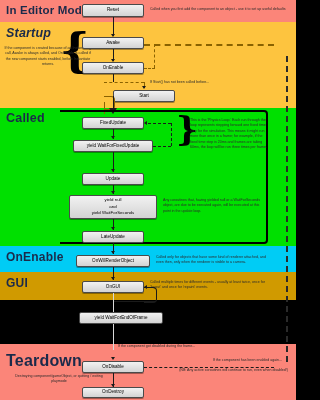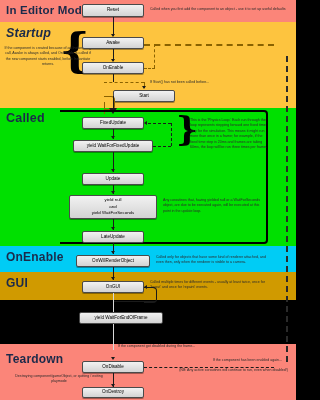--- a/index.html
+++ b/index.html
@@ -17,21 +17,21 @@
   #band-black   {top:300px;height:44px; background:#000;}
   #band-teardown{top:344px;height:56px; background:#fb8579;}
 
   
   .sect{position:absolute;font-weight:bold;color:#1b2a4a;letter-spacing:.2px;}
   #h-editor  {left:6px; top:4px;  font-size:11.5px;}
   #h-startup {left:6px; top:26px; font-size:12.5px;font-style:italic;}
   #h-updates {left:6px; top:111px;font-size:12.5px;}
   #h-render  {left:6px; top:250px;font-size:12px;}
   #h-gui     {left:6px; top:276px;font-size:12px;}
-  #h-teardown{left:6px; top:352px;font-size:12px;}
+  #h-teardown{left:6px; top:352px;font-size:16px;}
 
   
   .node{position:absolute;box-sizing:border-box;
         background:linear-gradient(#f2f2f2,#d3d3d3);
         border:1px solid #4a4a4a;border-radius:2px;
         font-size:4.6px;text-align:center;color:#000;
         display:flex;align-items:center;justify-content:center;
         line-height:1.45;padding:1px 2px;
         box-shadow:0 1px 0 rgba(0,0,0,.35);}
   .node.tall{font-size:4.4px;}

